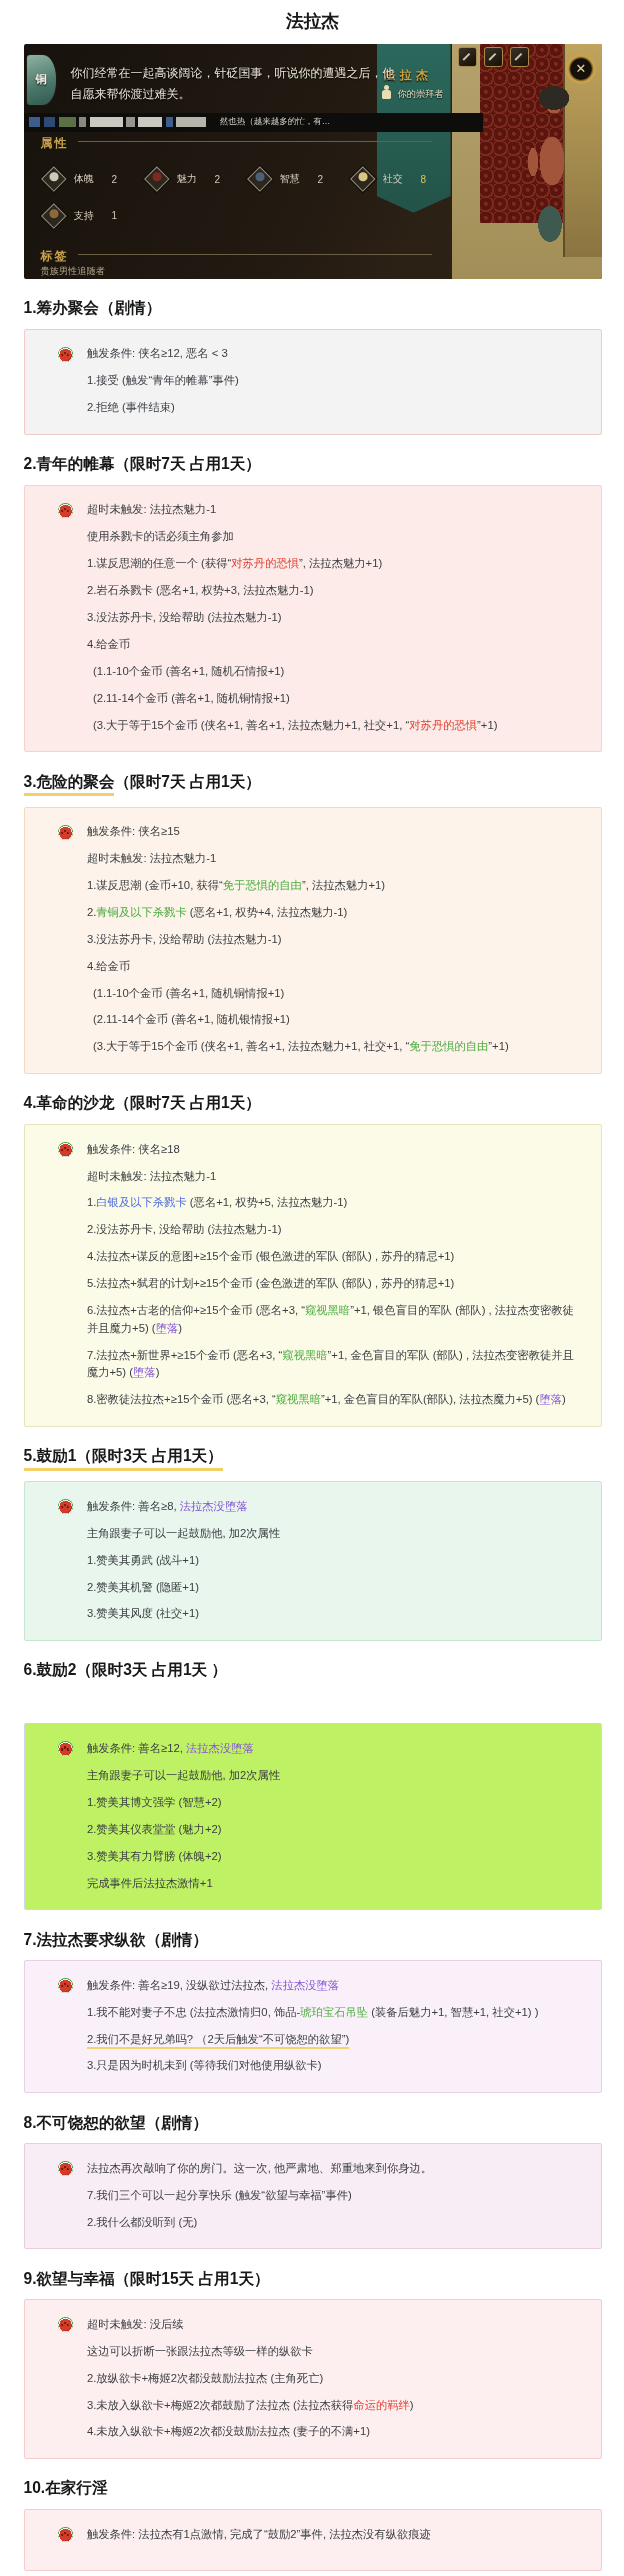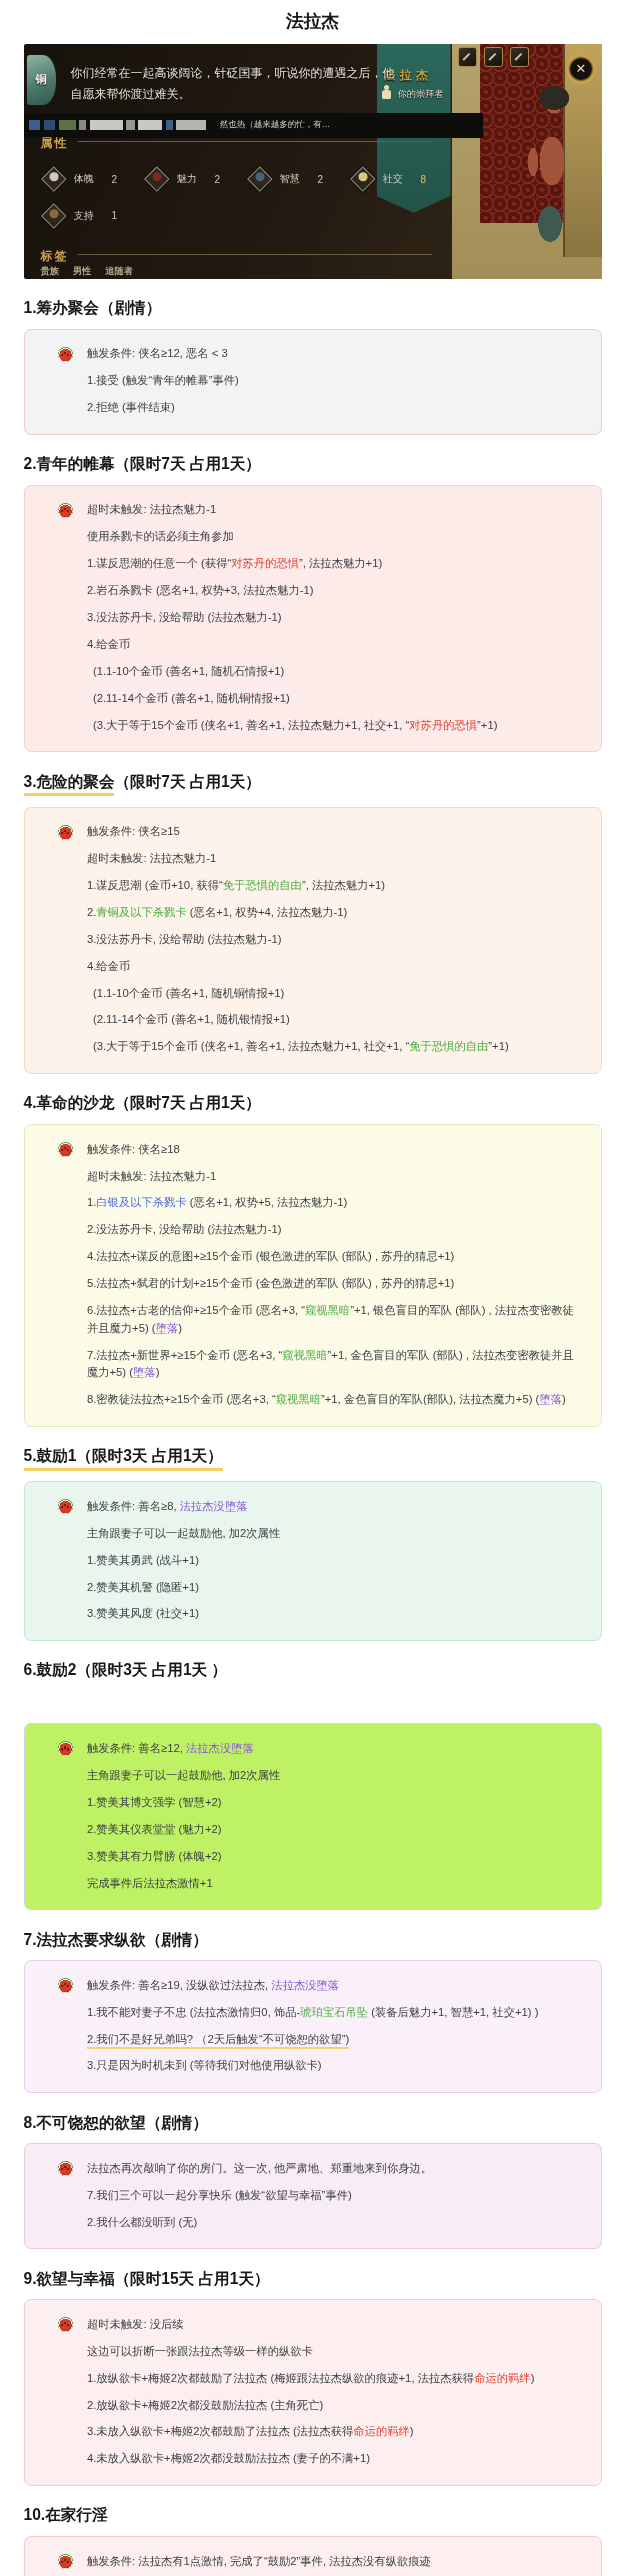--- a/index.html
+++ b/index.html
@@ -15,21 +15,21 @@
   .char-role{position:absolute;left:374px;top:44px;color:#e6dcc0;font-size:9.2px;text-shadow:0 0.7px 1.4px #000;}
   .person-icon{position:absolute;left:358px;top:41px;width:10px;height:14px;}
   .person-icon:before{content:"";position:absolute;left:2.8px;top:0;width:5px;height:5px;border-radius:50%;background:#e9ddb4;}
   .person-icon:after{content:"";position:absolute;left:0.7px;top:5.7px;width:9.2px;height:8.5px;border-radius:2.8px 2.8px 1.4px 1.4px;background:#e9ddb4;}
   .close-btn{position:absolute;right:5.7px;top:10px;width:30px;height:30px;border-radius:50%;background:radial-gradient(circle,#16100a 56%,#6a5426 60%,#c9a24a 70%);border:2.1px solid #c9a24a;color:#e8d9a8;display:flex;align-items:center;justify-content:center;font-size:12.8px;font-weight:bold;box-sizing:border-box;}
   .top-icons{position:absolute;left:434px;top:3.5px;display:flex;gap:6.4px;}
   .top-icons i{width:17.7px;height:17.7px;background:linear-gradient(145deg,#3a3226,#141009);border:1.4px solid #a8894a;border-radius:2.8px;position:relative;}
   .top-icons i:before{content:"";position:absolute;left:3.5px;top:7.8px;width:8.5px;height:2.1px;background:#cfc3a2;transform:rotate(-45deg);}
   .dialog-text{position:absolute;left:47px;top:19px;width:333px;color:#ece7db;font-size:12px;line-height:21px;text-shadow:0 0.7px 1.4px #000;}
   .copper-badge{position:absolute;left:2.1px;top:10px;width:31px;height:52px;background:linear-gradient(160deg,#8fb3a3,#49766a 60%,#32584d);border:1.4px solid #20180f;border-radius:4.3px 14px 14px 4.3px / 4.3px 24px 24px 4.3px;color:#f2efe6;display:flex;align-items:center;justify-content:center;font-size:11.3px;font-weight:bold;text-shadow:0 0.7px 1.4px #000;box-sizing:border-box;}
-  .strip{position:absolute;left:0;top:69px;width:459px;height:25px;background:#0d0d0b;display:flex;align-items:center;gap:3.5px;padding:0 5.7px;box-sizing:border-box;}
+  .strip{position:absolute;left:0;top:69px;width:459px;height:19px;background:#0d0d0b;display:flex;align-items:center;gap:3.5px;padding:0 5.7px;box-sizing:border-box;}
   .strip i{display:block;height:10px;}
   .strip i:nth-child(1){width:11.3px;background:#3f5d8a;}
   .strip i:nth-child(2){width:11.3px;background:#2c4a74;}
   .strip i:nth-child(3){width:17px;background:#5d6f45;}
   .strip i:nth-child(4){width:7px;background:#8a8a80;}
   .strip i:nth-child(5){width:33px;background:#c9c9c2;}
   .strip i:nth-child(6){width:8.5px;background:#96968e;}
   .strip i:nth-child(7){width:24px;background:#c9c9c2;}
   .strip i:nth-child(8){width:7px;background:#3f5d8a;}
   .strip i:nth-child(9){width:30px;background:#b5b5ac;}
@@ -37,33 +37,33 @@
   .panel-label{position:absolute;left:17px;color:#c8a24a;font-size:12px;font-weight:bold;letter-spacing:2.1px;}
   .panel-label:after{content:"";position:absolute;left:37px;top:6.4px;width:354px;height:0.7px;background:#6a5f45;}
   .attrs-label{top:91px;}
   .tags-label{top:204px;}
   .attr-row{position:absolute;left:17px;top:120px;width:425px;display:flex;flex-wrap:wrap;}
   .attr{position:relative;width:103px;height:31px;margin-bottom:5.7px;display:flex;align-items:center;color:#d8d2c2;font-size:10px;}
   .attr .diamond{width:15.6px;height:15.6px;transform:rotate(45deg);border:1.4px solid #978f7e;background:#2c261d;margin:0 11.3px 0 4.3px;box-shadow:0 0 0 1.4px #14100a;position:relative;}
   .attr .diamond i{position:absolute;left:2.1px;top:2.1px;width:8.5px;height:8.5px;border-radius:50%;transform:rotate(-45deg);}
   .attr .v{position:absolute;left:71px;color:#cfc9bc;}
   .attr .v.gold{color:#e3c25a;}
-  .tag-row{position:absolute;left:17px;top:221px;display:flex;gap:14px;color:#b3a68a;font-size:9.2px;font-weight:bold;}
+  .tag-row{position:absolute;left:17px;top:221px;display:flex;gap:0;color:#b3a68a;font-size:9.2px;font-weight:normal;}
   .figure{position:absolute;right:1.4px;top:33px;width:91px;height:202px;
     background:
       radial-gradient(ellipse 25.5px 20px at 45px 21px,#2c2a22 59%,transparent 60%),
       radial-gradient(ellipse 10.6px 9.2px at 45px 31px,#a45a3c 59%,transparent 60%),
       radial-gradient(ellipse 21px 41px at 43px 84px,#a2553a 59%,transparent 60%),
       radial-gradient(ellipse 8.5px 24px at 24px 85px,#a2553a 59%,transparent 60%),
       radial-gradient(ellipse 20px 30px at 41px 147px,#3e5a50 59%,transparent 60%);}
   
   .content{width:578px;margin:0 auto;padding-bottom:17px;}
   h2.section-title{font-size:15.6px;font-weight:bold;color:#17181a;margin:18.4px 0 10.6px;line-height:21px;}
   h2 .hl-underline{display:inline-block;border-bottom:3.5px solid #f2d066;padding-bottom:1.4px;}
-  .box{border:0.7px solid #eccdc6;border-radius:7px;padding:15.6px 18.4px 17px;margin-bottom:2.8px;}
+  .box{border:0.7px solid #eccdc6;border-radius:2px;padding:15.6px 18.4px 17px;margin-bottom:2.8px;}
   .line{position:relative;padding-left:44px;margin-bottom:9.2px;font-size:11.3px;line-height:17.7px;color:#3a3e42;}
   .line.sub{padding-left:50px;}
   .line:last-child{margin-bottom:0;}
   .melon{position:absolute;left:15.6px;top:1.4px;width:15px;height:15px;border-radius:50%;
     background:radial-gradient(circle at 50% 54%,#d43c2a 0 56%,#f6f2e8 56% 64%,#3f9e47 64% 100%);
     box-shadow:inset -1.4px -1.4px 0 rgba(0,0,0,.12);}
   .melon:after{content:"";position:absolute;left:5.7px;top:5px;width:2.1px;height:2.1px;border-radius:50%;background:#5a1410;box-shadow:-2.8px 2.1px 0 #5a1410,2.8px 2.1px 0 #5a1410;}
   .c-red{color:#e03e2f;}
   .c-green{color:#49ad3e;}
   .c-blue{color:#4a6de0;}
@@ -220,21 +220,20 @@
     <h2 class="section-title"><span>8.不可饶恕的欲望（剧情）</span></h2>
     <div class="box" style="background: rgb(248, 237, 245); border-color: rgb(232, 205, 222);">
       <div class="line"><span class="melon"></span><span class=""><span>法拉杰再次敲响了你的房门。这一次, 他严肃地、郑重地来到你身边。</span></span></div>
       <div class="line"><span class=""><span>7.我们三个可以一起分享快乐 (触发“欲望与幸福”事件)</span></span></div>
       <div class="line"><span class=""><span>2.我什么都没听到 (无)</span></span></div>
     </div>
     <h2 class="section-title"><span>9.欲望与幸福（限时15天 占用1天）</span></h2>
     <div class="box" style="background: rgb(253, 239, 240); border-color: rgb(245, 203, 202);">
       <div class="line"><span class="melon"></span><span class=""><span>超时未触发: 没后续</span></span></div>
       <div class="line"><span class=""><span>这边可以折断一张跟法拉杰等级一样的纵欲卡</span></span></div>
-      <div class="line"><span class=""><span>1.放纵欲卡+梅姬2次都鼓励了法拉杰 (梅姬跟法拉杰纵欲的痕迹+1, 法拉杰获得</span><span class="c-red">命运的羁绊</span><span>)</span></span></div>
       <div class="line"><span class=""><span>2.放纵欲卡+梅姬2次都没鼓励法拉杰 (主角死亡)</span></span></div>
       <div class="line"><span class=""><span>3.未放入纵欲卡+梅姬2次都鼓励了法拉杰 (法拉杰获得</span><span class="c-red">命运的羁绊</span><span>)</span></span></div>
       <div class="line"><span class=""><span>4.未放入纵欲卡+梅姬2次都没鼓励法拉杰 (妻子的不满+1)</span></span></div>
     </div>
     <h2 class="section-title"><span>10.在家行淫</span></h2>
     <div class="box" style="background: rgb(253, 239, 240); border-color: rgb(245, 203, 202);">
       <div class="line"><span class="melon"></span><span class=""><span>触发条件: 法拉杰有1点激情, 完成了“鼓励2”事件, 法拉杰没有纵欲痕迹</span></span></div>
       <div class="line"></div>
     </div>
   </div>

